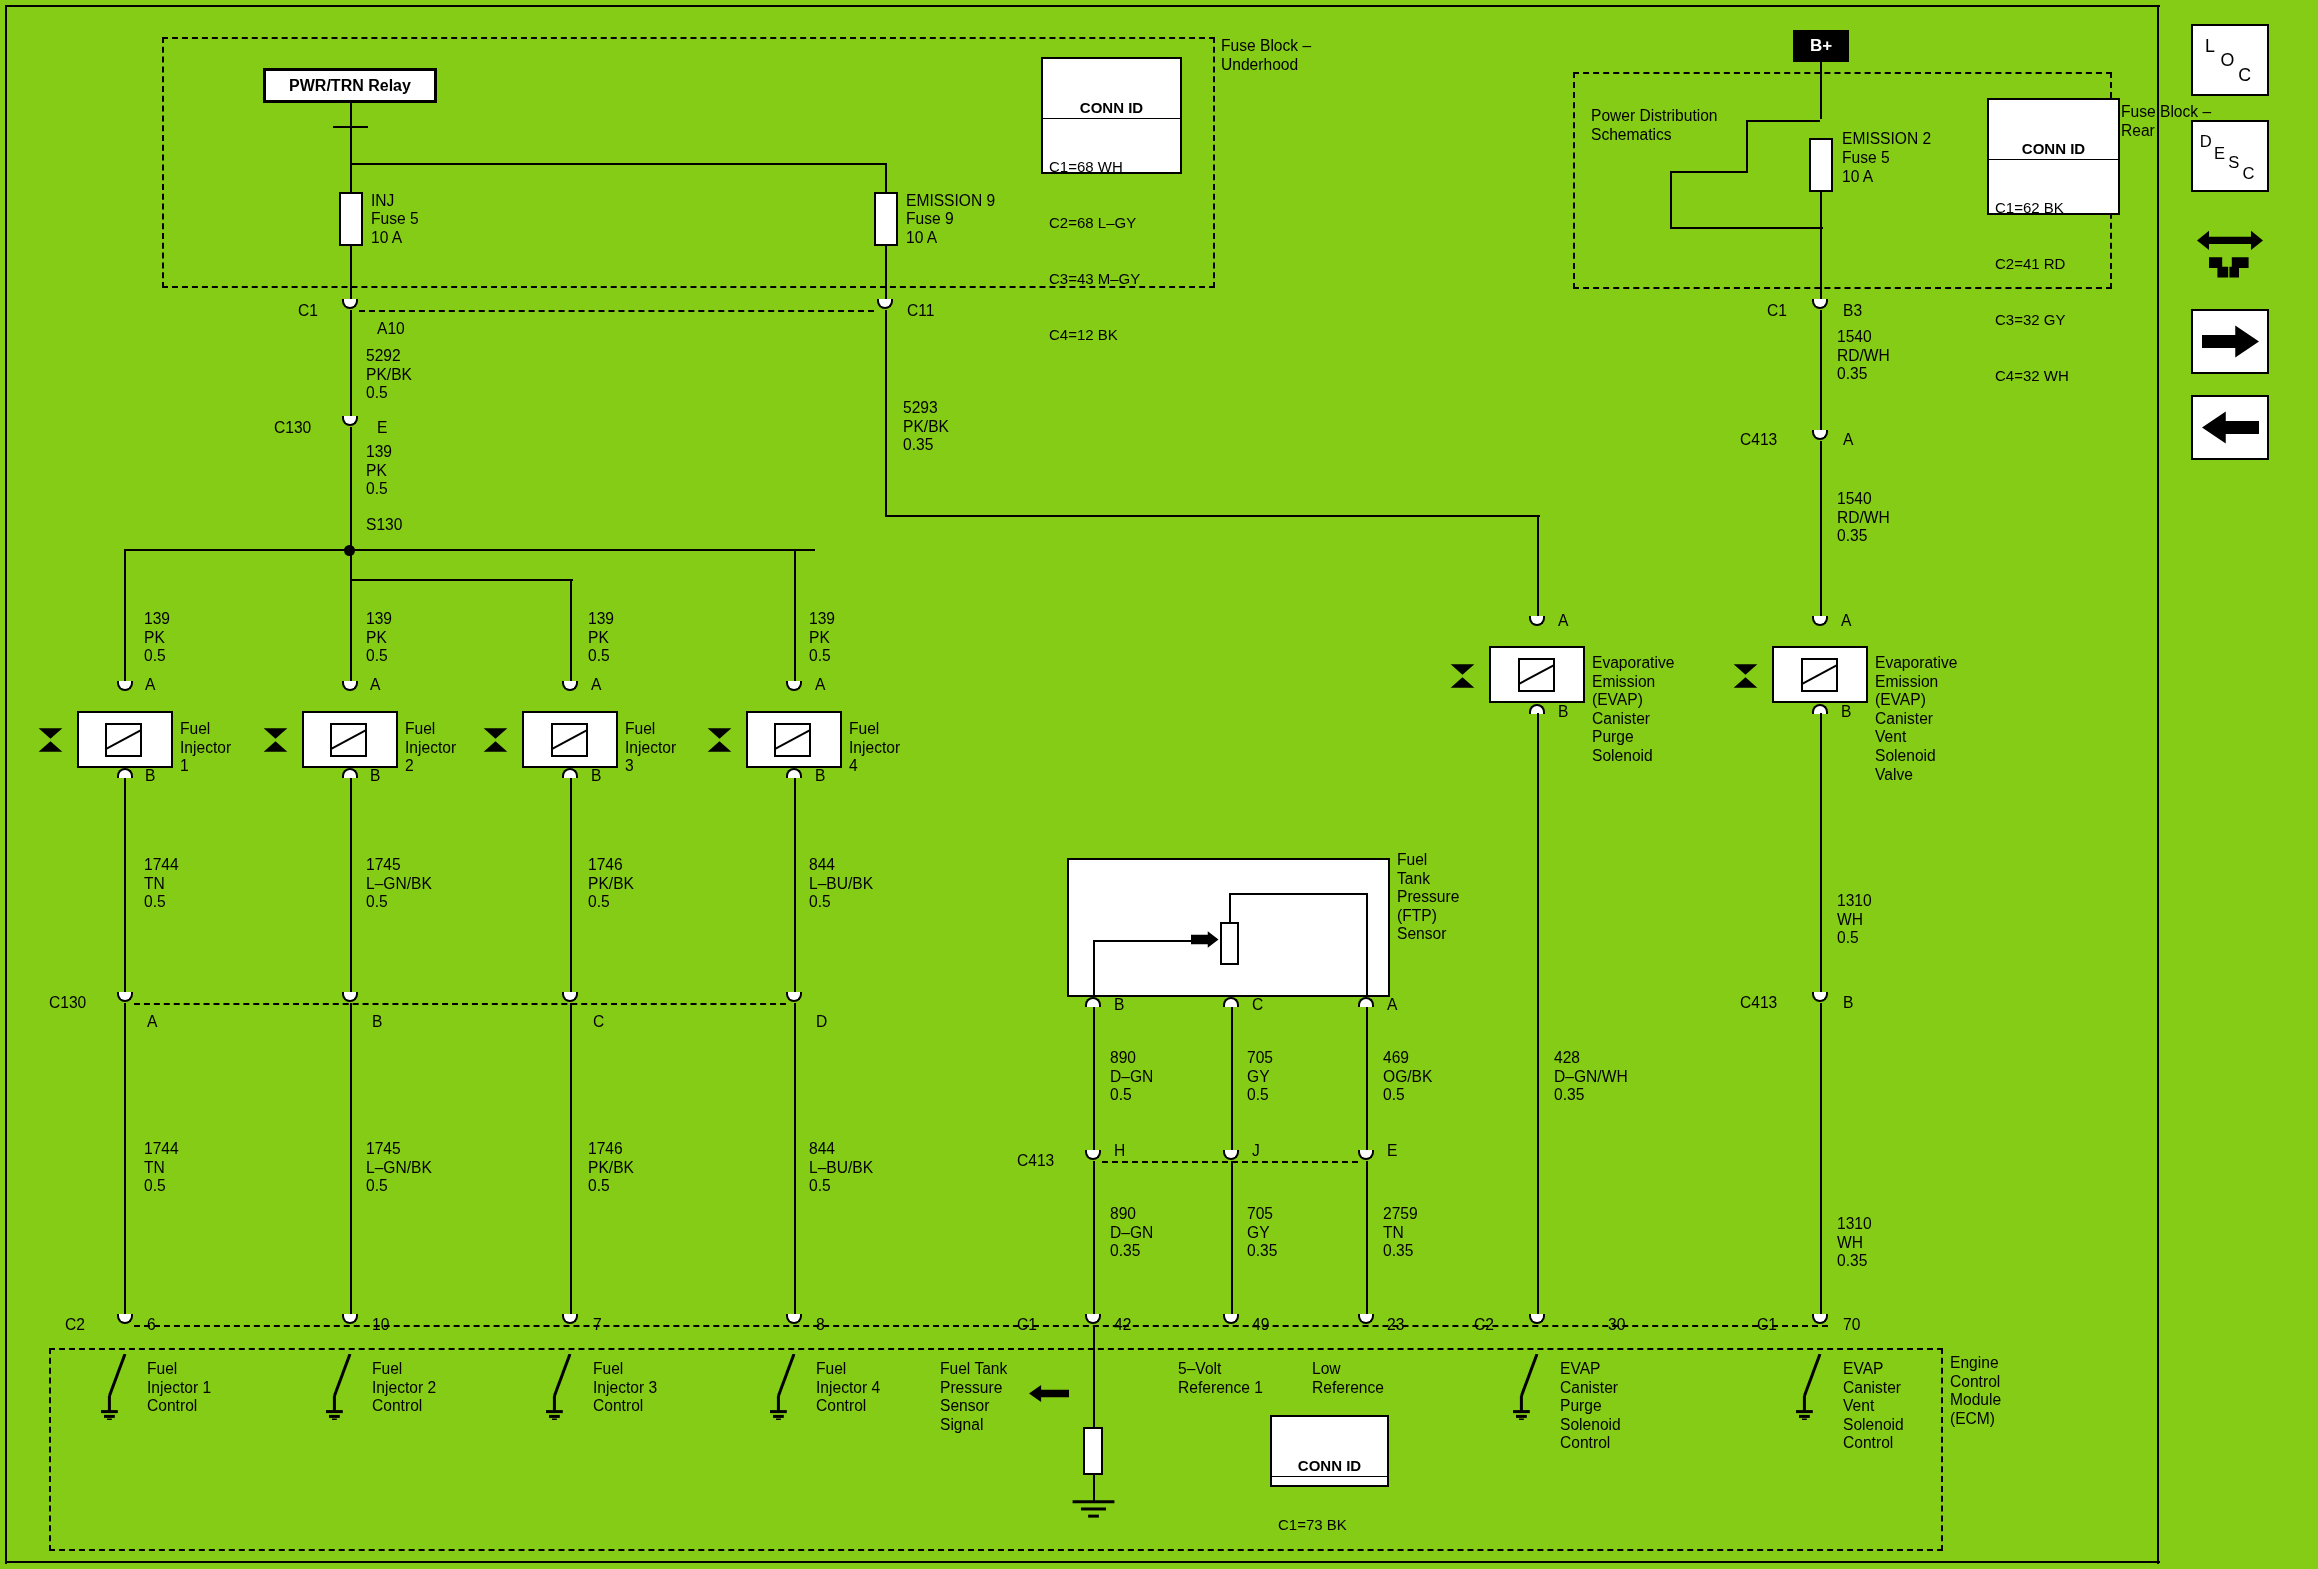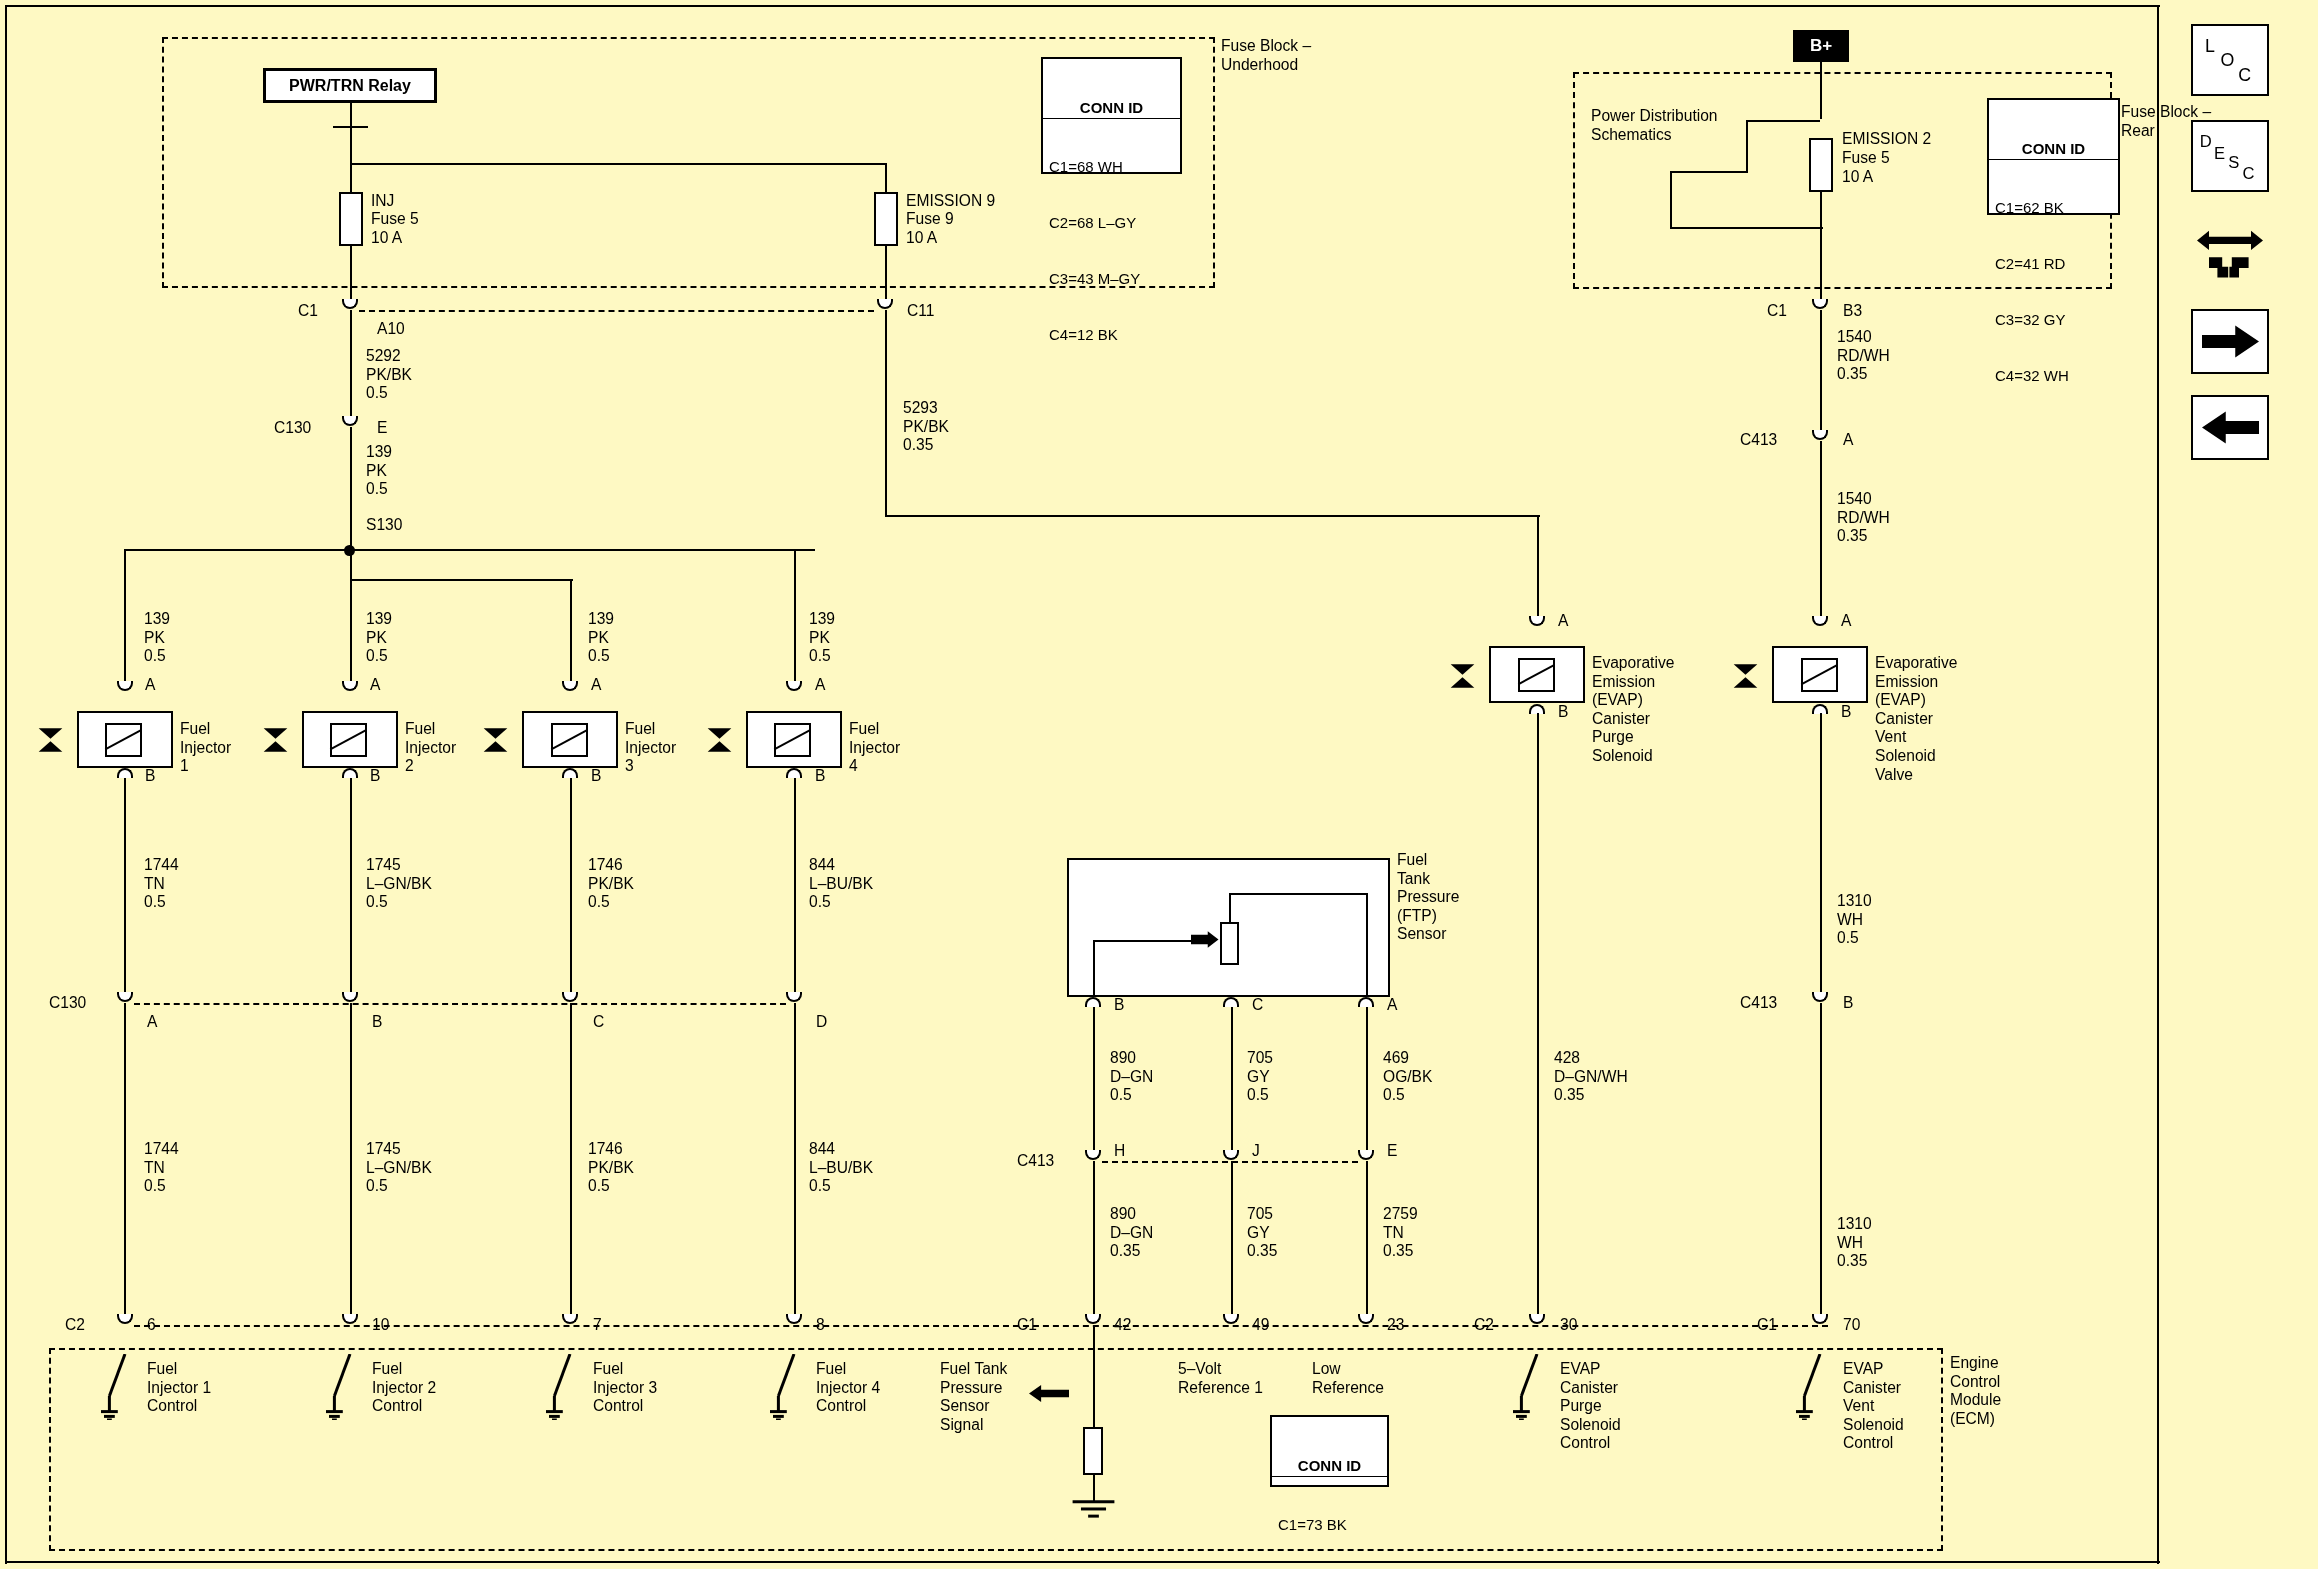--- a/index.html
+++ b/index.html
@@ -1,17 +1,17 @@
 <!DOCTYPE html>
 <html style="font-size:9.6px"><head>
 <meta charset="utf-8">
 <style>
   html,body{margin:0;padding:0;background:#ffffff;}
   body{font-family:"Liberation Sans",sans-serif;}
-  #page{position:relative;width:2319px;height:1569px;background:#fef9c3;overflow:hidden;}
+  #page{position:relative;width:2319px;height:1569px;background:#84cc16;overflow:hidden;}
   .lbl{position:absolute;font-size:15.6px;line-height:18.6px;color:#000;white-space:pre;}
   .hline{position:absolute;background:#000;height:2.4px;}
   .vline{position:absolute;background:#000;width:2.4px;}
   .dash-h{position:absolute;height:0;border-top:2.4px dashed #000;}
   .box{position:absolute;border:2.4px solid #000;box-sizing:border-box;background:#fff;}
   .boxdash{position:absolute;border:2.4px dashed #000;box-sizing:border-box;}
   .relay{position:absolute;border:3px solid #000;box-sizing:border-box;background:#fff;
          display:flex;align-items:center;justify-content:center;font-size:16px;font-weight:bold;}
   .connid{position:absolute;border:2.4px solid #000;box-sizing:border-box;background:#fff;
           font-size:15px;line-height:18.6px;padding:2.4px 6px;white-space:pre;}
@@ -435,21 +435,21 @@
   <div class="lbl" style="left:1178px;top:1360px;">5–Volt
 Reference 1</div>
 
   <div class="term" style="left:1358px;top:1314px;"></div>
   <div class="lbl" style="left:1387px;top:1316px;">23</div>
   <div class="lbl" style="left:1312px;top:1360px;">Low
 Reference</div>
 
   <div class="term" style="left:1529px;top:1314px;"></div>
   <div class="lbl" style="left:1474px;top:1316px;">C2</div>
-  <div class="lbl" style="left:1560px;top:1316px;">30</div>
+  <div class="lbl" style="left:1608px;top:1316px;">30</div>
   <div class="lbl" style="left:1560px;top:1360px;">EVAP
 Canister
 Purge
 Solenoid
 Control</div>
 
   <div class="term" style="left:1812px;top:1314px;"></div>
   <div class="lbl" style="left:1757px;top:1316px;">C1</div>
   <div class="lbl" style="left:1843px;top:1316px;">70</div>
   <div class="lbl" style="left:1843px;top:1360px;">EVAP

